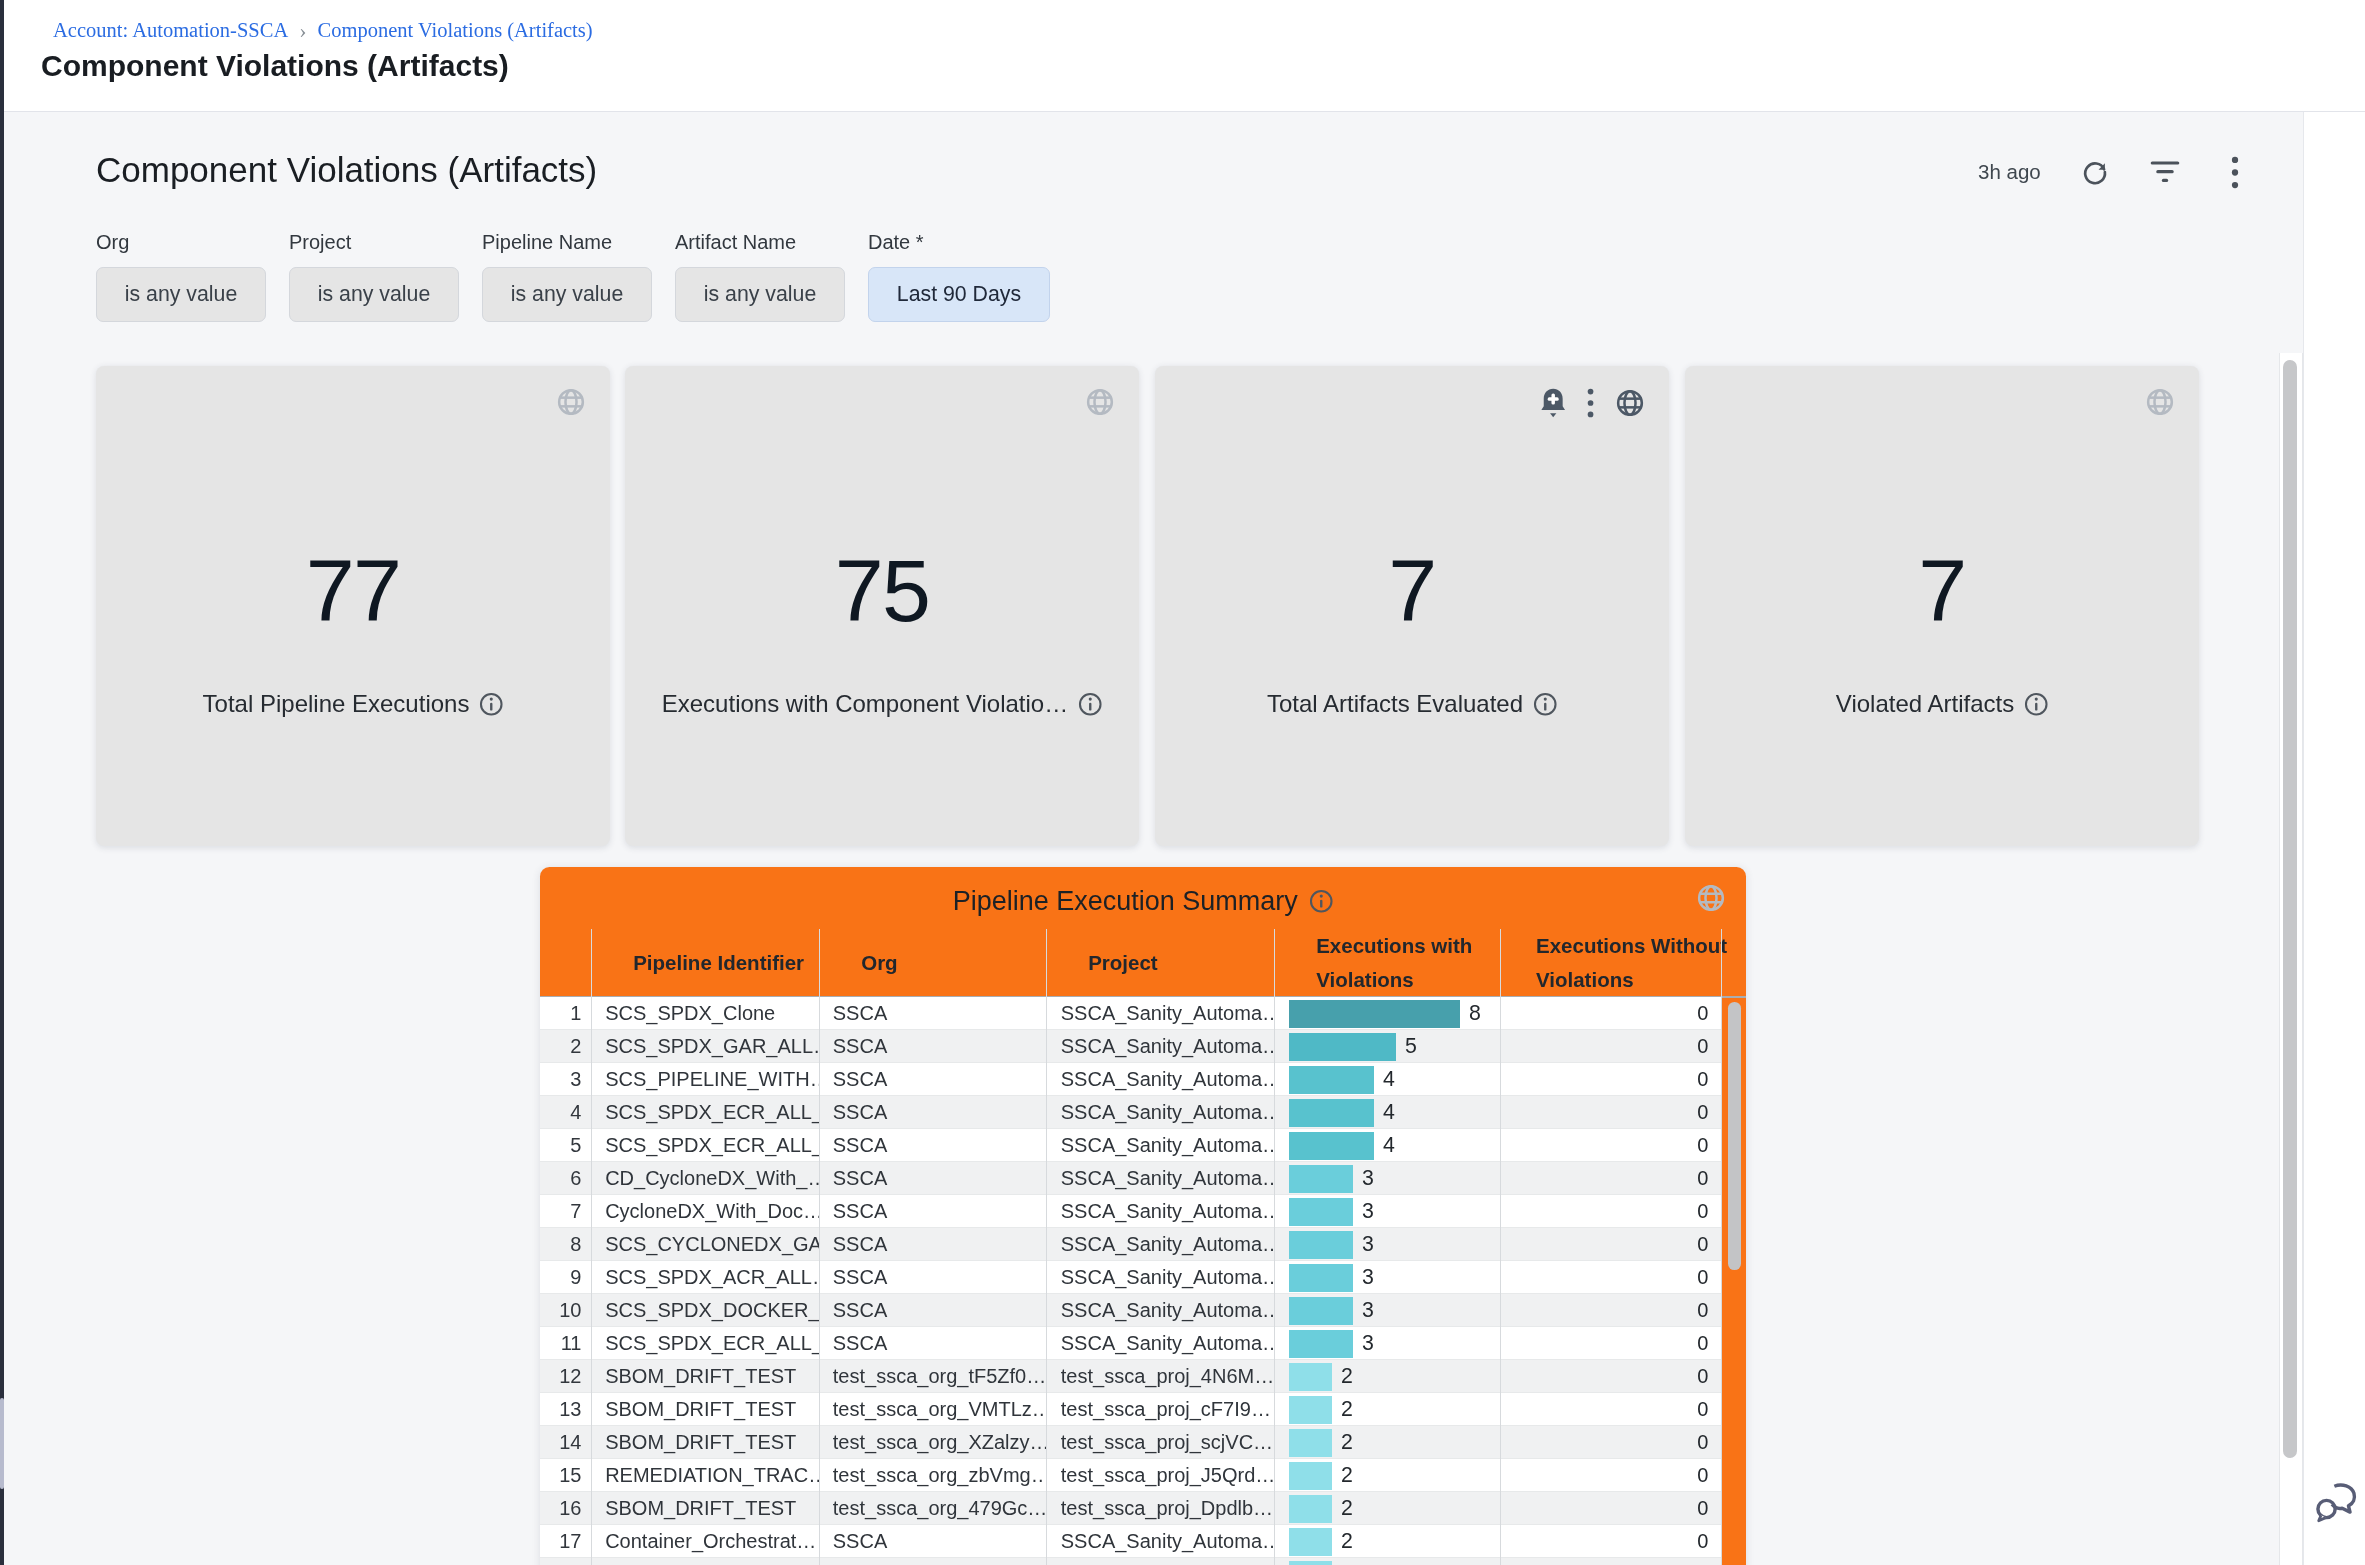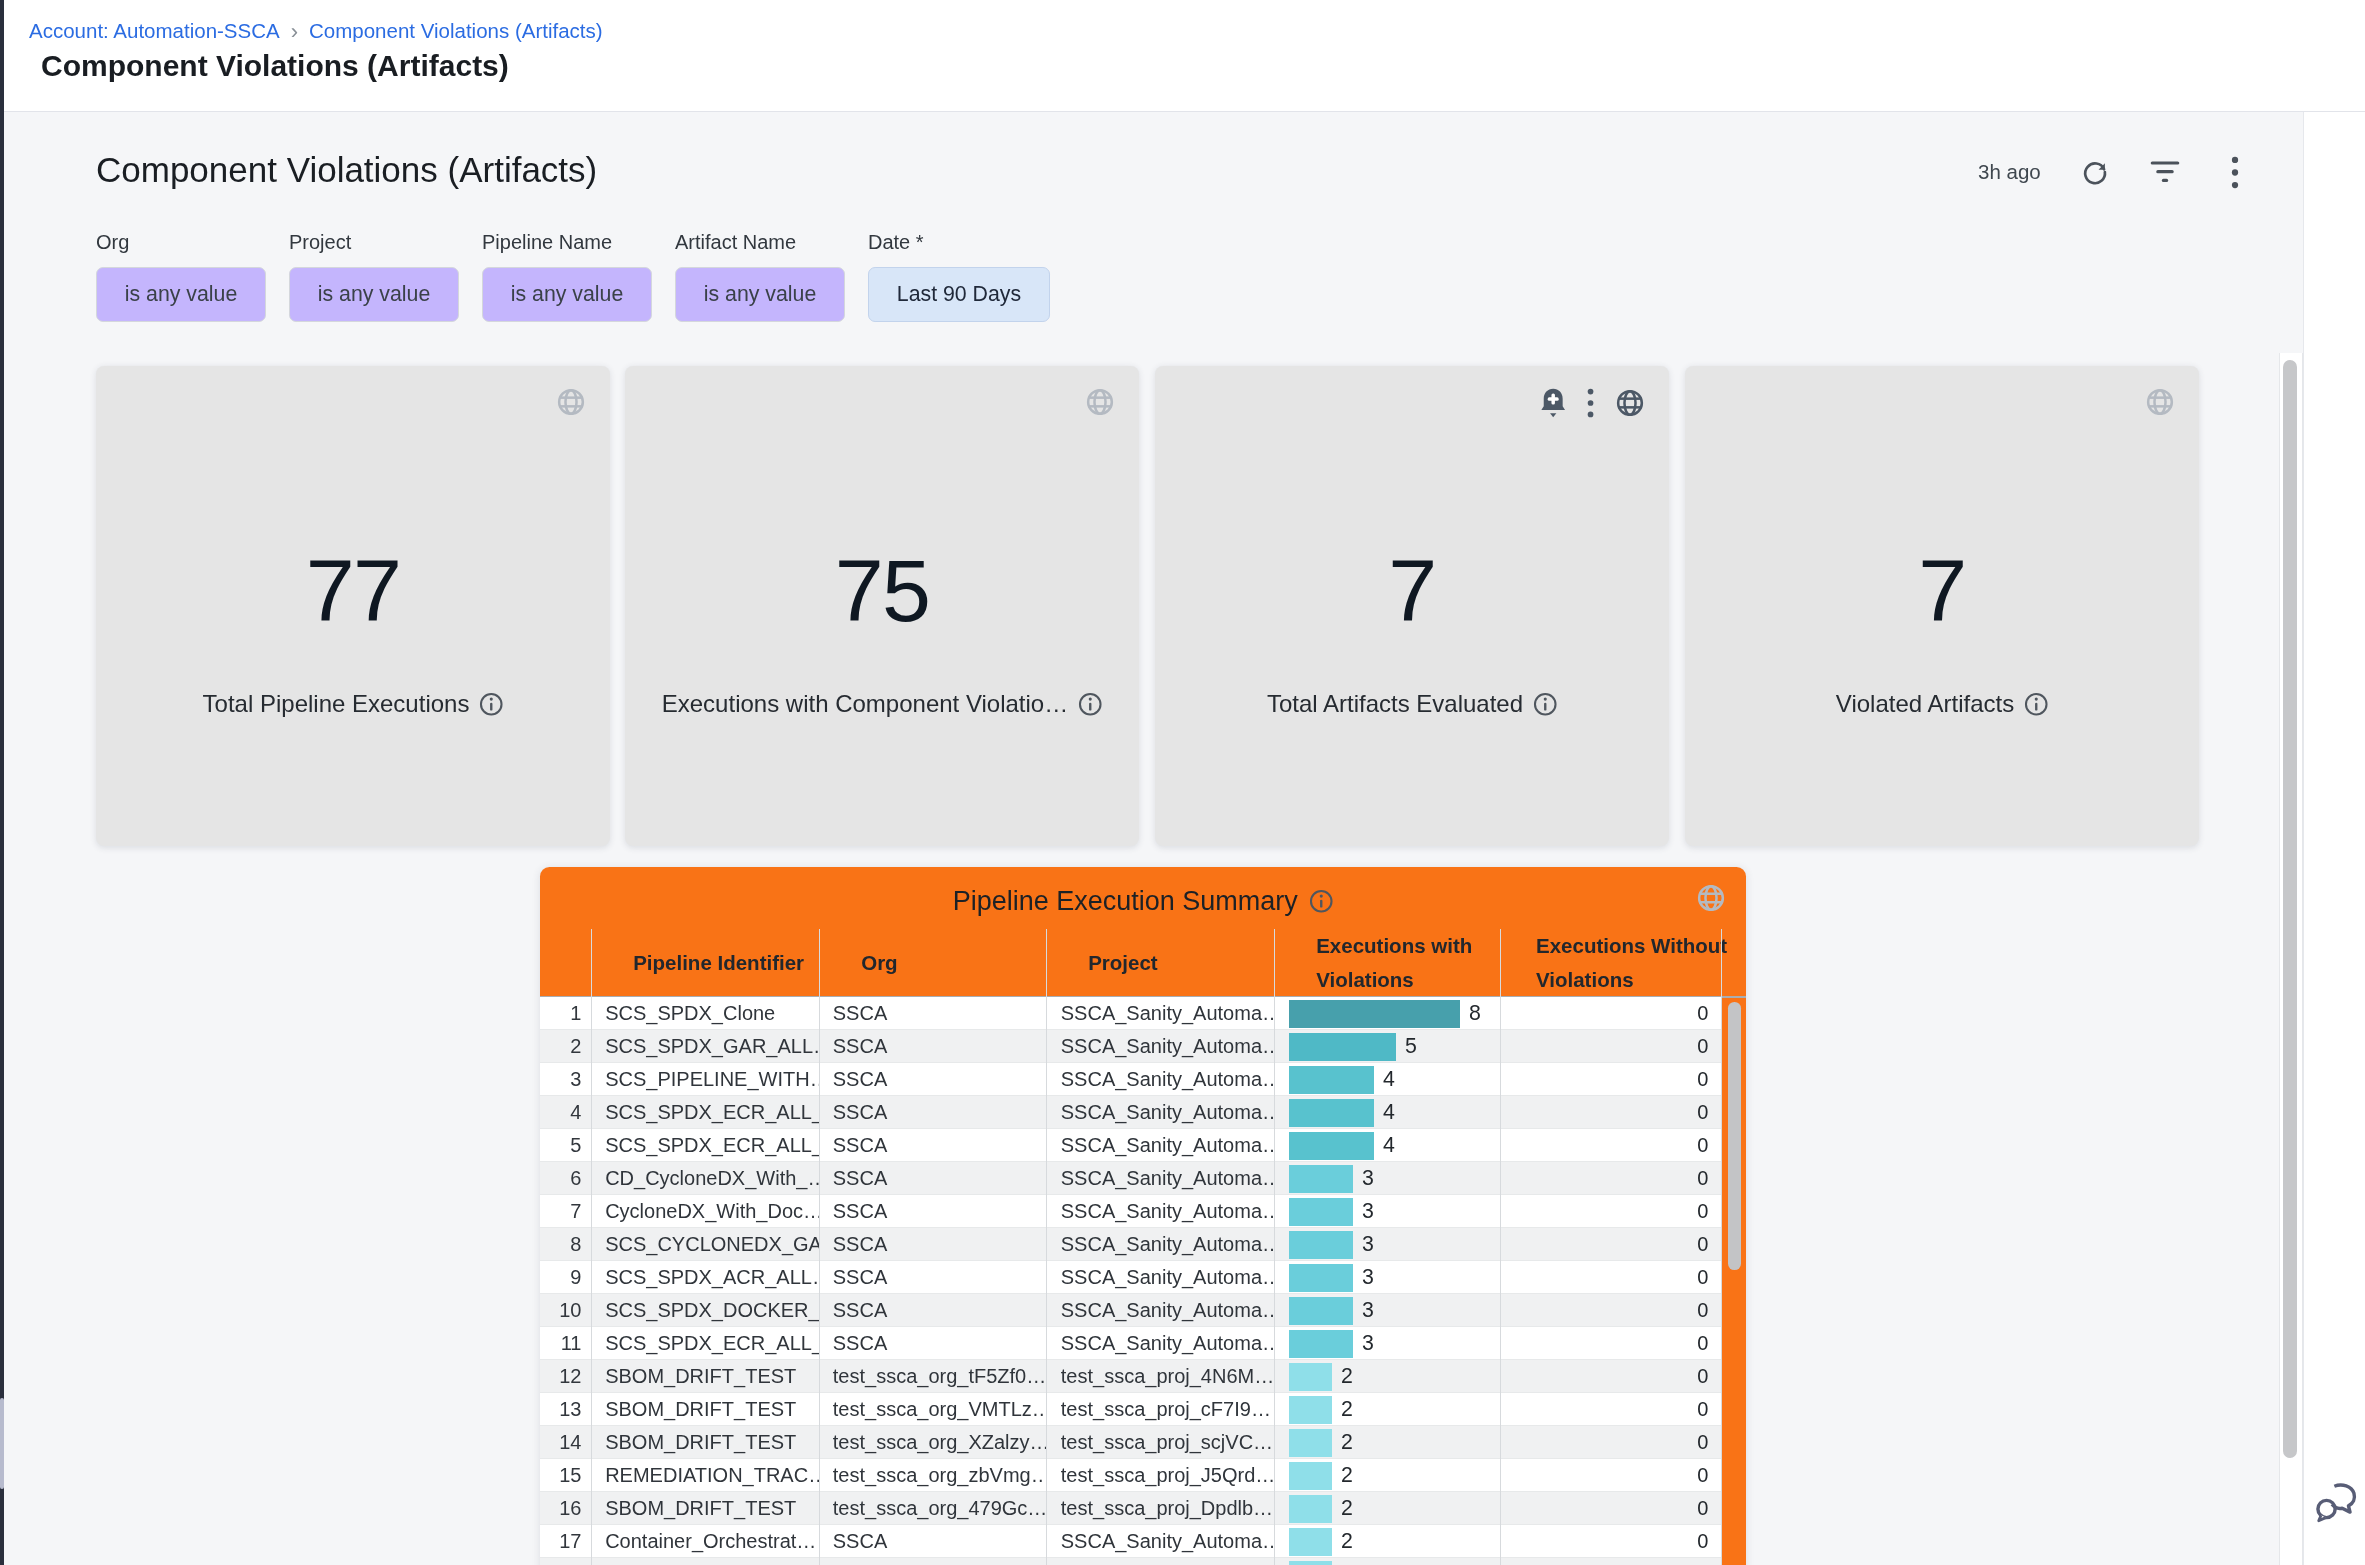--- a/index.html
+++ b/index.html
@@ -5,40 +5,40 @@
   html,body{margin:0;padding:0;}
   body{font-family:"Liberation Sans",sans-serif;-webkit-font-smoothing:antialiased;}
   .app{position:relative;width:2366px;height:1566px;background:#ffffff;overflow:hidden;}
 
   
   .left-edge{position:absolute;left:0;top:0;width:4px;height:1566px;background:#2a2f3d;z-index:60;}
   .left-edge-thumb{position:absolute;left:0;top:1398px;width:4px;height:91px;background:#b7bbce;border-radius:2.4px;z-index:61;}
 
   
   .topbar{position:absolute;left:0;top:0;width:2366px;height:112px;background:#ffffff;border-bottom:1.6px solid #e2e4ea;box-sizing:border-box;z-index:5;}
-  .breadcrumb{position:absolute;left:29px;top:19px;font-size:20.5px;color:#2b6ce2;display:flex;align-items:flex-end;gap:11px;}
+  .breadcrumb{position:absolute;left:53px;top:19px;font-size:20.5px;color:#2b6ce2;display:flex;align-items:flex-end;gap:11px;font-family:Liberation Serif, serif;}
   .crumb{color:#2b6ce2;cursor:pointer;}
   .crumb-sep{color:#899097;font-size:22px;line-height:1;}
   .page-title{position:absolute;left:41px;top:49px;font-size:30px;font-weight:700;color:#191d22;}
 
   
   .main-bg{position:absolute;left:0;top:112px;width:2303px;height:1454px;background:#f5f6f8;}
   .right-strip{position:absolute;left:2303px;top:112px;width:62px;height:1454px;background:#ffffff;border-left:0.8px solid #e6e8ec;box-sizing:border-box;}
 
   
   .dash-title{position:absolute;left:96px;top:150px;font-size:35px;font-weight:400;color:#1a1e23;}
   .dash-controls{position:absolute;left:1942px;top:156px;display:flex;align-items:center;gap:38px;z-index:6;margin-left:36px;}
   .last-refresh{font-size:20.5px;color:#3f474f;}
   .icon-btn{width:32px;height:32px;display:flex;align-items:center;justify-content:center;cursor:pointer;}
 
   
   .filters{position:absolute;left:96px;top:231px;display:flex;gap:23px;}
   .filter{display:flex;flex-direction:column;}
   .filter-label{font-size:20px;color:#32383f;margin-bottom:12.6px;}
-  .filter-box{height:55px;min-width:170px;box-sizing:border-box;background:#c4b5fd;border:1.6px solid #d4d7dc;border-radius:7.1px;display:flex;align-items:center;justify-content:center;font-size:21.3px;color:#3a4149;padding:0 22px;cursor:pointer;}
+  .filter-box{height:55px;min-width:170px;box-sizing:border-box;background:#e5e5e5;border:1.6px solid #d4d7dc;border-radius:7.1px;display:flex;align-items:center;justify-content:center;font-size:21.3px;color:#3a4149;padding:0 22px;cursor:pointer;}
   .filter-box.active{background:#d8e6f8;border-color:#c2d3ec;color:#20293a;}
   .f-org .filter-box{width:170px;} .f-project .filter-box{width:170px;}
   .f-pipeline .filter-box{width:170px;} .f-artifact .filter-box{width:170px;}
   .f-date .filter-box{width:182px;}
   .filters .filter{margin-right:0;}
   .filter+.filter{margin-left:0;}
 
   
   .tile{position:absolute;top:366px;width:514px;height:480px;background:#e5e5e5;border-radius:8px;box-shadow:0 1.6px 6.3px rgba(40,50,70,.12);}
   .tile1{left:96px;} .tile2{left:625px;} .tile3{left:1155px;} .tile4{left:1685px;}

